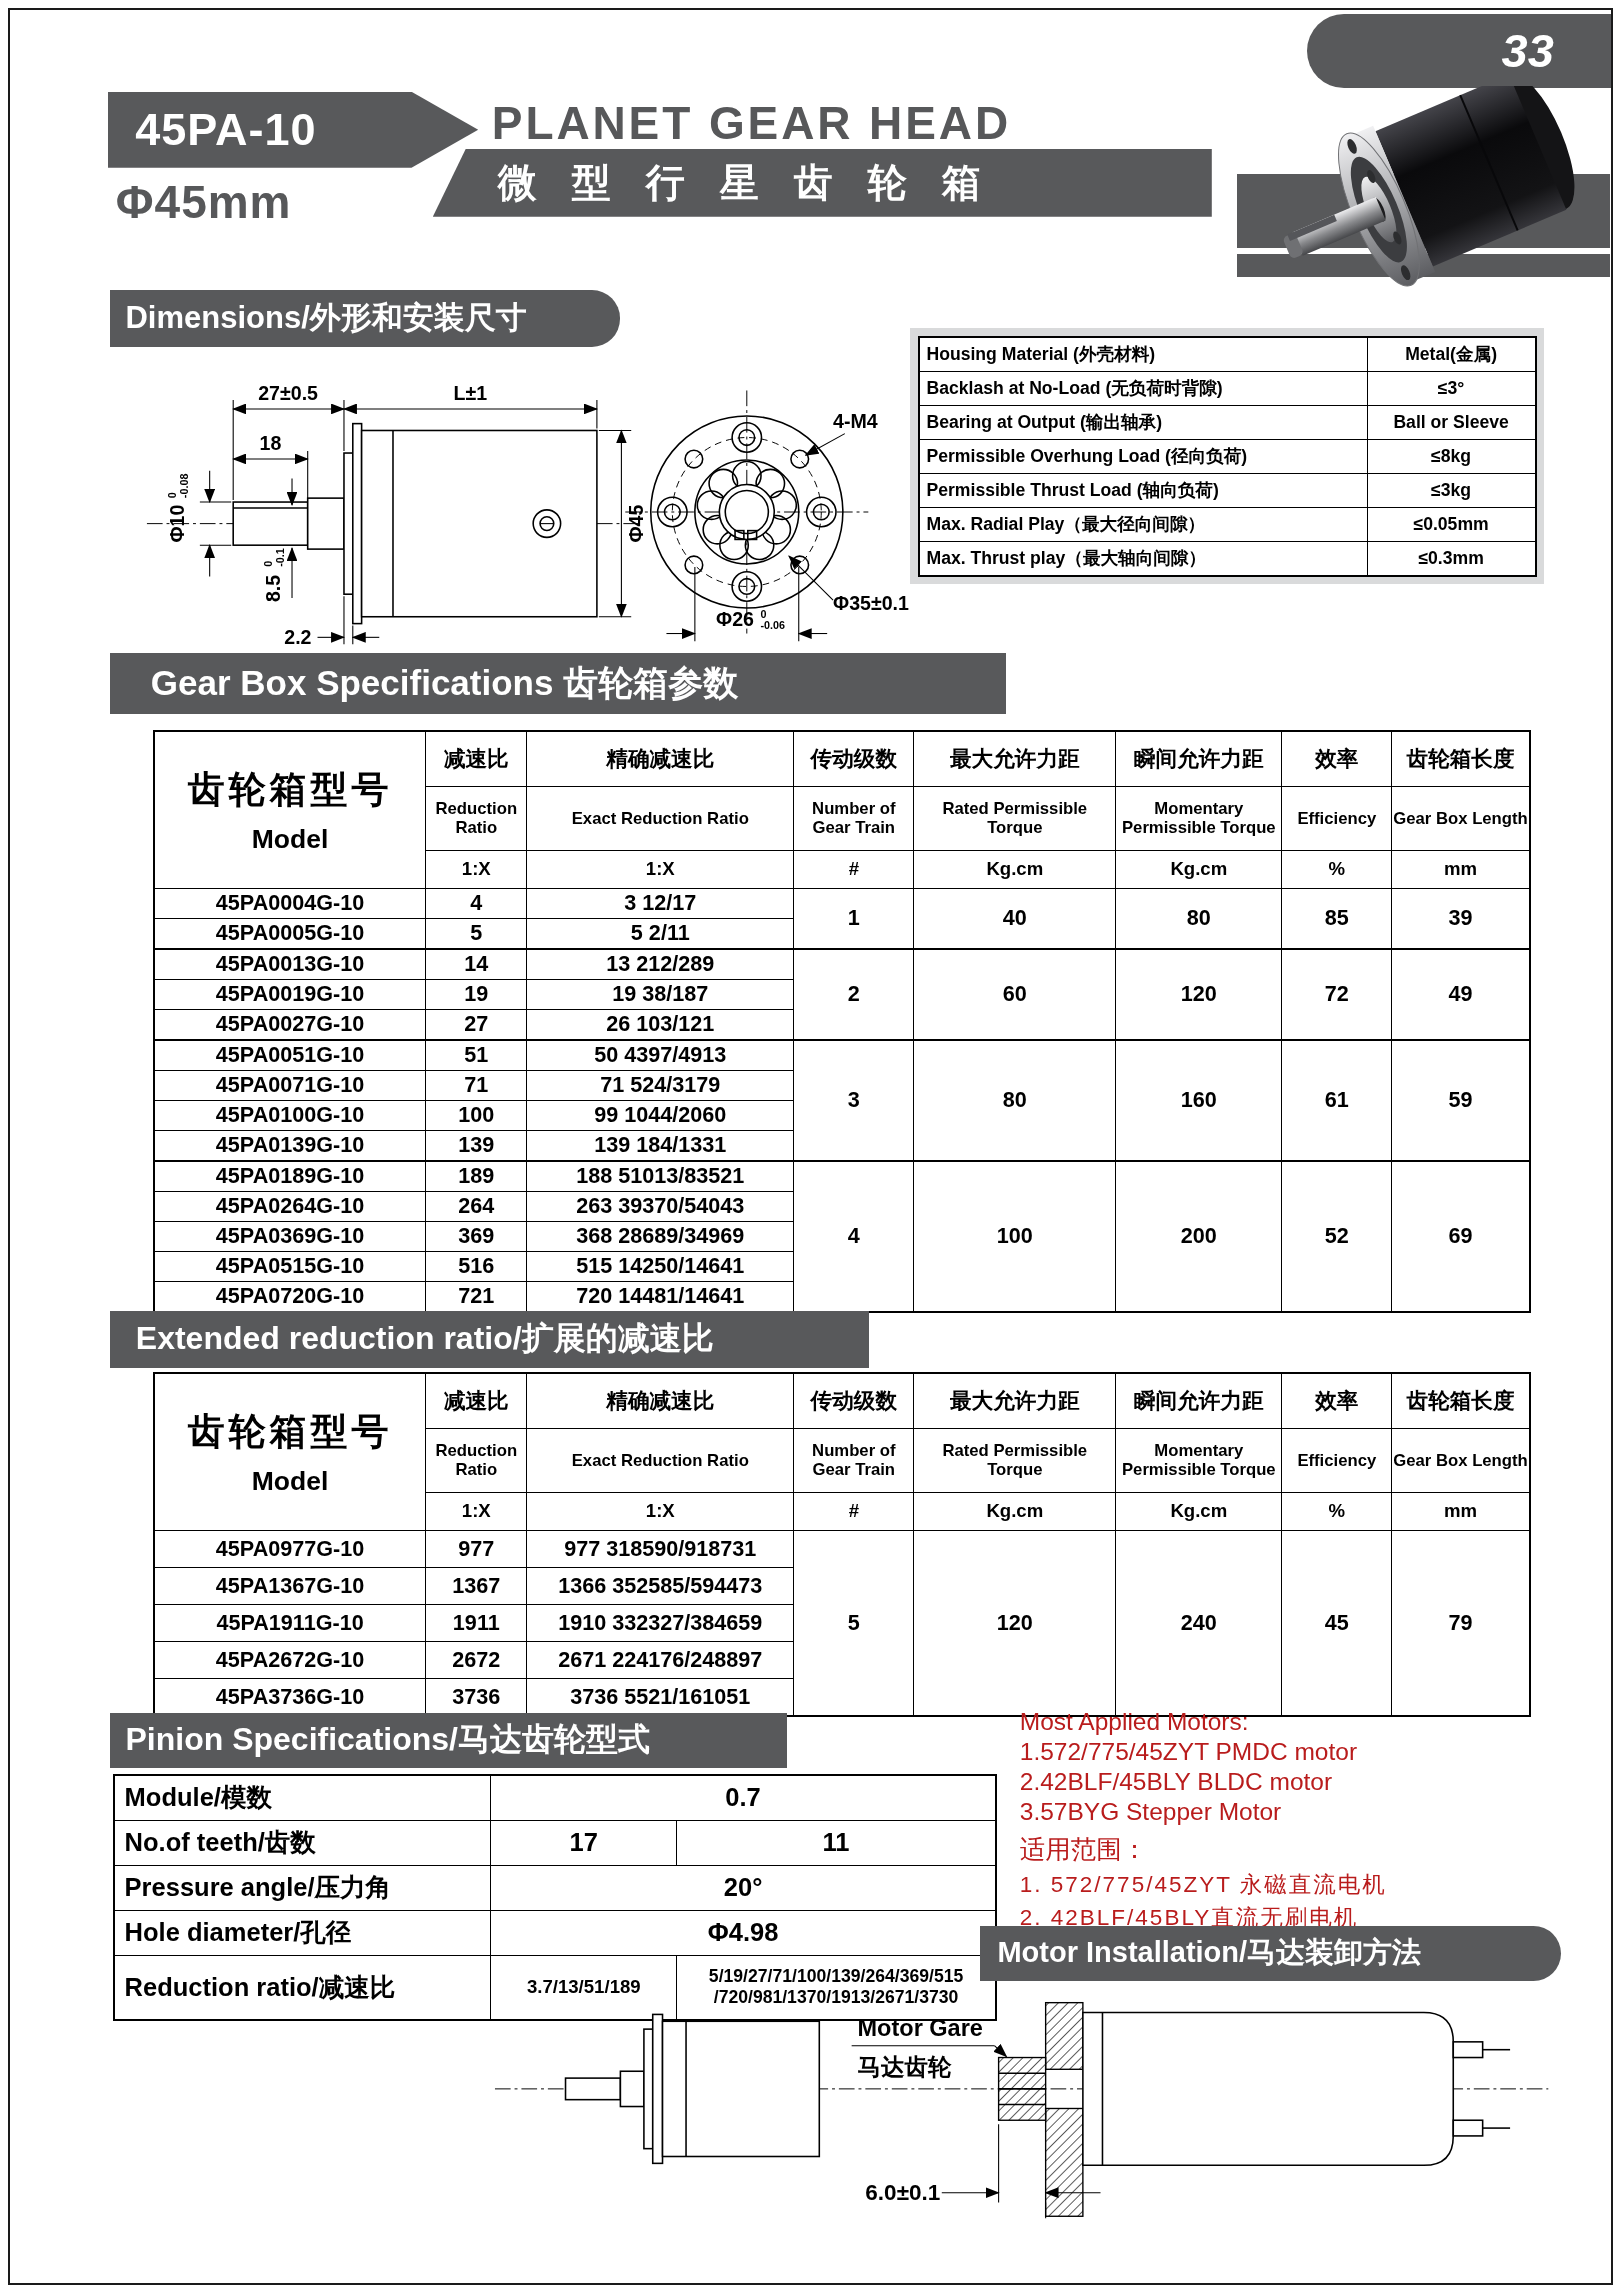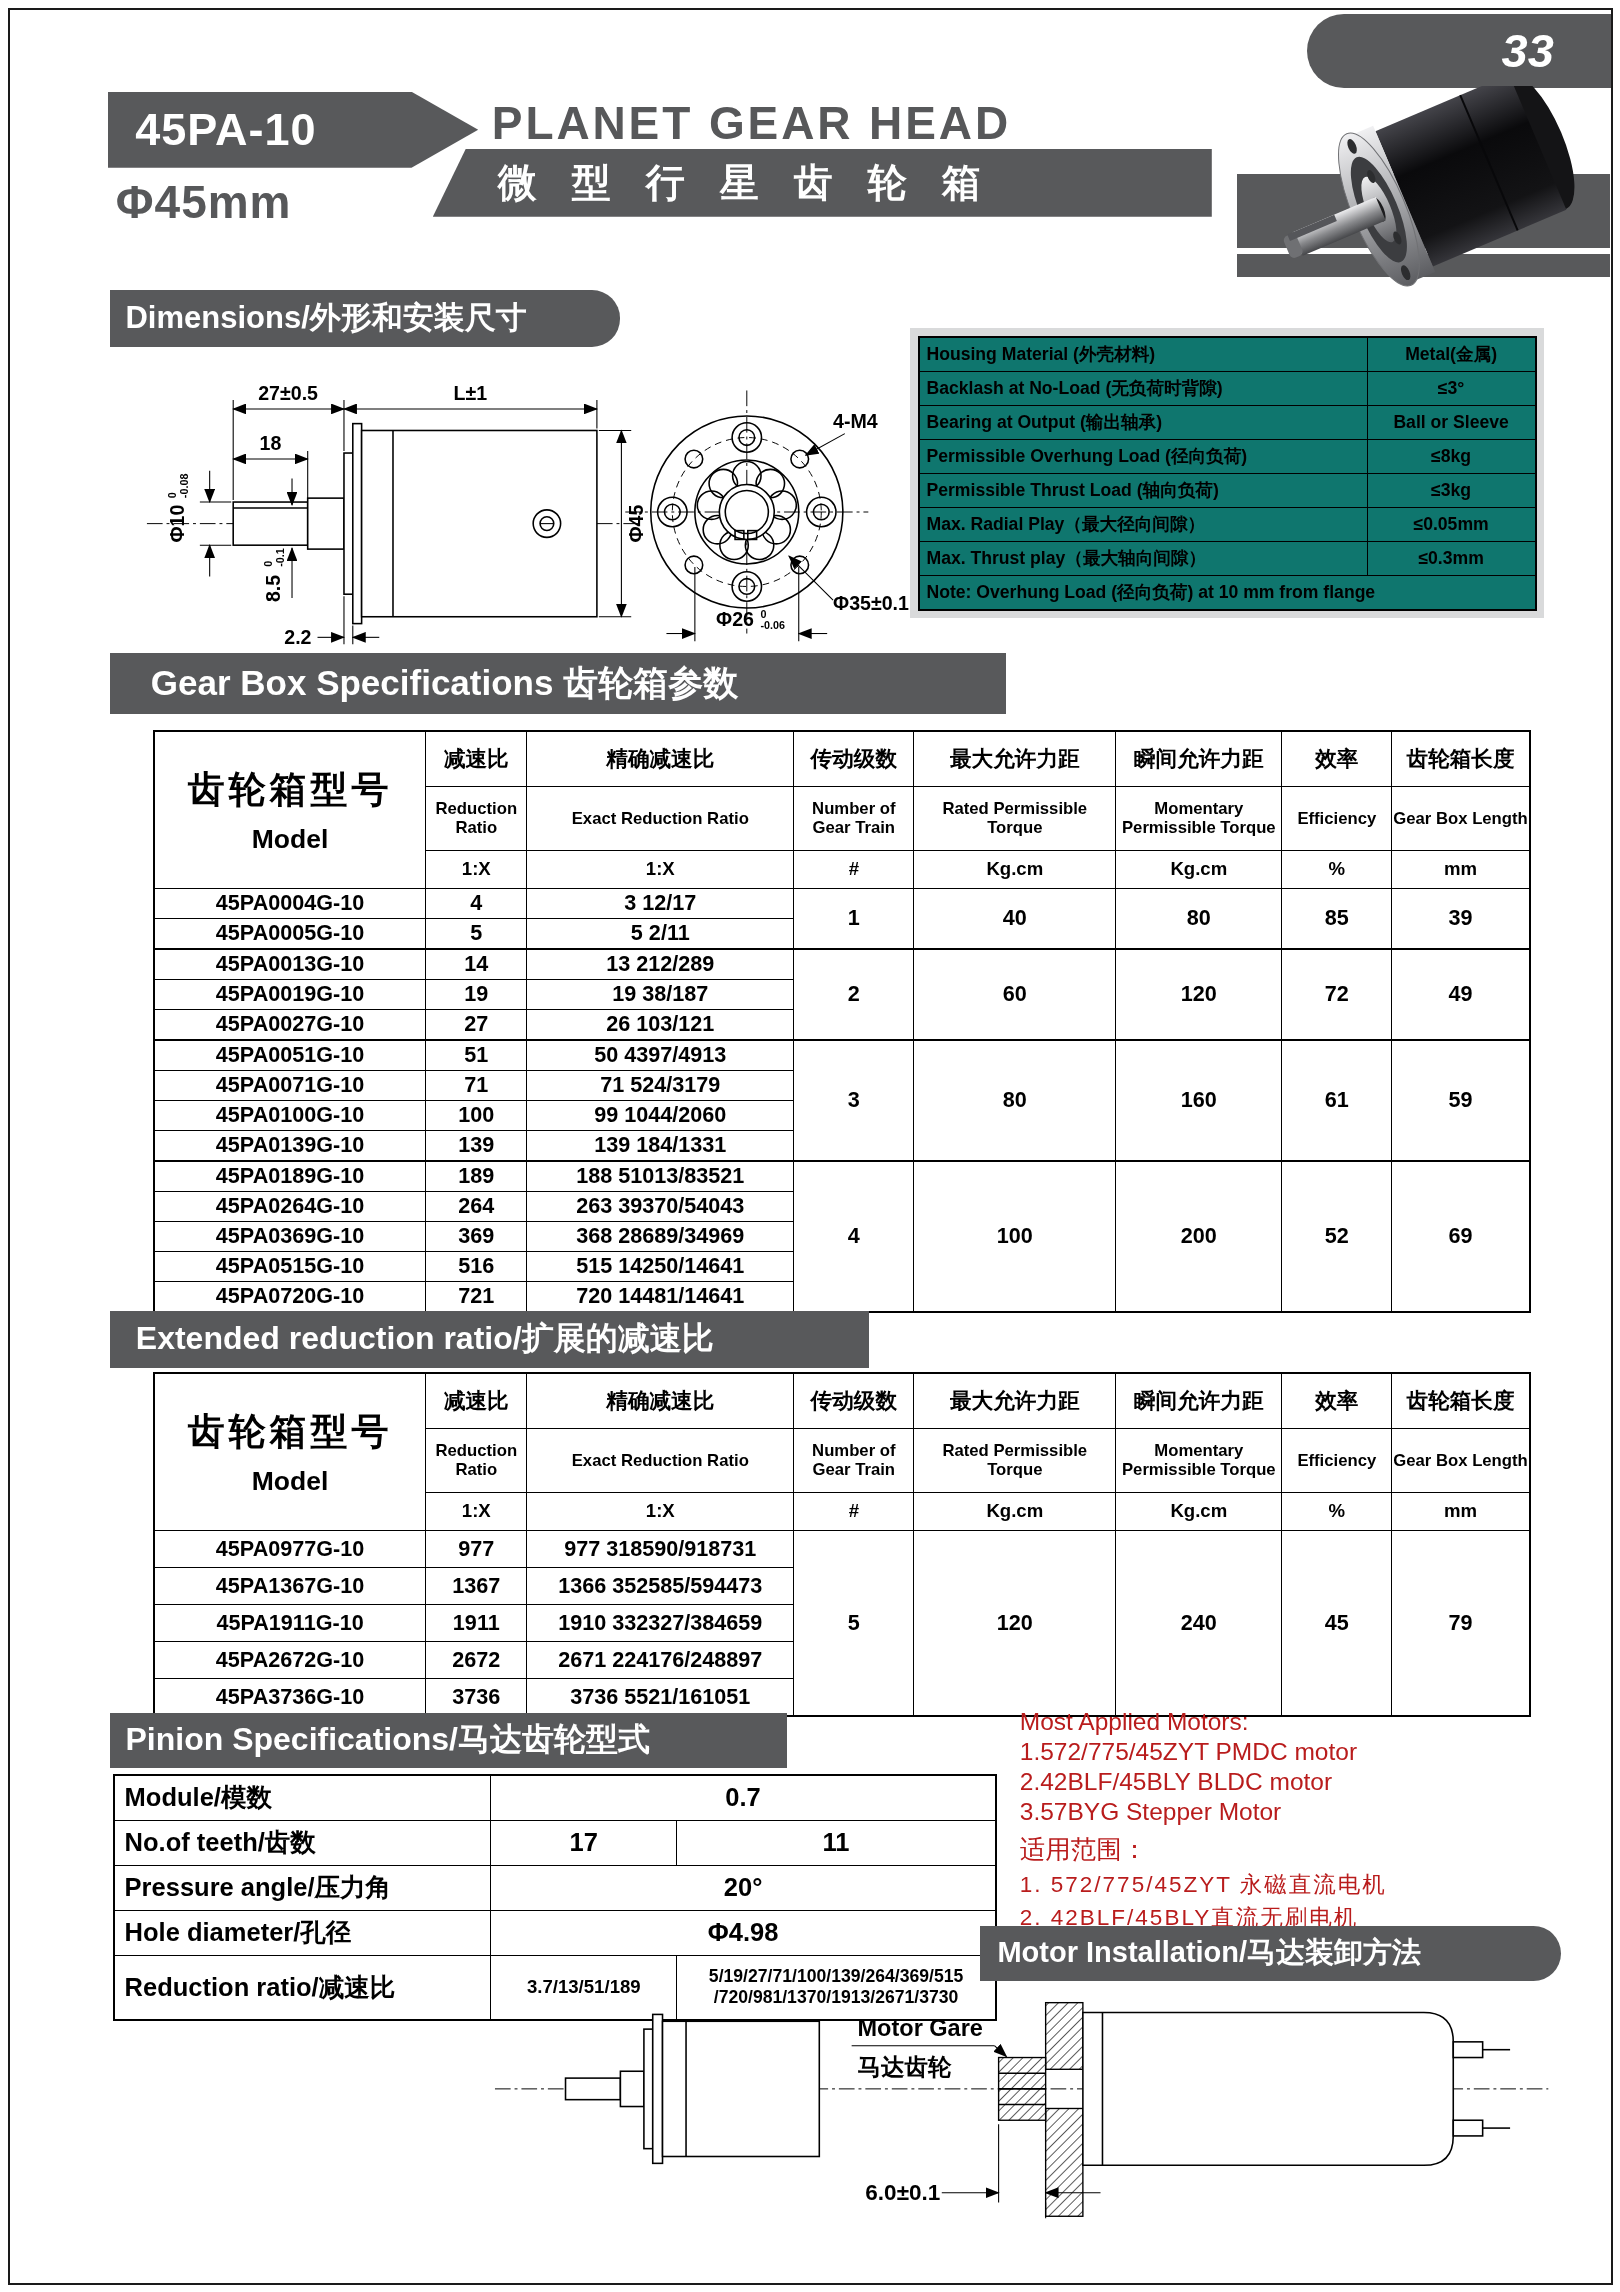--- a/index.html
+++ b/index.html
@@ -14,21 +14,21 @@
   .badge{background:#58595b;color:#fff;font-weight:bold;font-size:45px;letter-spacing:1px;
          clip-path:polygon(0 0,82% 0,100% 50%,82% 100%,0 100%);display:flex;align-items:center;padding-left:27.4px;}
   .phi45{font-size:46px;font-weight:bold;color:#57585a;letter-spacing:1px;}
   .titleEN{font-size:46px;font-weight:bold;color:#57585a;letter-spacing:2.9px;white-space:nowrap;}
   .bannerCN{background:#58595b;color:#fff;font-weight:bold;font-size:39px;letter-spacing:35px;
             clip-path:polygon(33px 0,100% 0,100% 100%,0 100%);display:flex;align-items:center;padding-left:65px;}
   .band{background:#58595b;}
   
   .housingWrap{background:#d9dadb;padding:7.8px;}
   table{border-collapse:collapse;table-layout:fixed;}
-  .htab{width:619px;border:2px solid #000;background:#0f766e;}
+  .htab{width:619px;border:2px solid #000;background:#ffffff;}
   .htab td{border:1.5px solid #000;font-weight:bold;font-size:17.6px;height:33px;padding:0;}
   .htab td.hl{padding-left:6.9px;text-align:left;}
   .htab td.hv{text-align:center;width:167px;}
   .htab td.hnote{padding-left:6.9px;text-align:left;}
   
   .stab{border:2.5px solid #000;background:#fff;}
   .stab th,.stab td{border:1.5px solid #000;text-align:center;vertical-align:middle;padding:0;font-weight:bold;}
   .cnh{font-size:21.6px;height:54px;}
   .enh{font-size:16.7px;line-height:1.15;height:63px;}
   .uh{font-size:18.6px;height:37px;}
@@ -270,23 +270,20 @@
           <td class="hv">≤3kg</td>
           </tr>
         <tr>
           <td class="hl">Max. Radial Play（最大径向间隙）</td>
           <td class="hv">≤0.05mm</td>
           </tr>
         <tr>
           <td class="hl">Max. Thrust play（最大轴向间隙）</td>
           <td class="hv">≤0.3mm</td>
           </tr>
-        <tr>
-          <td class="hnote" colspan="2">Note: Overhung Load (径向负荷) at 10 mm from flange</td>
-          </tr>
       </tbody>
     </table>
   </div>
 
   <div class="abs banner" style="left:100px;top:643px;width:855px;height:61px;font-size:35px;padding-left:41px;">
     <span>Gear Box Specifications 齿轮箱参数</span>
   </div>
 
   <table class="abs stab" style="left:143px;top:720px;width:1374px;">
     <colgroup>

